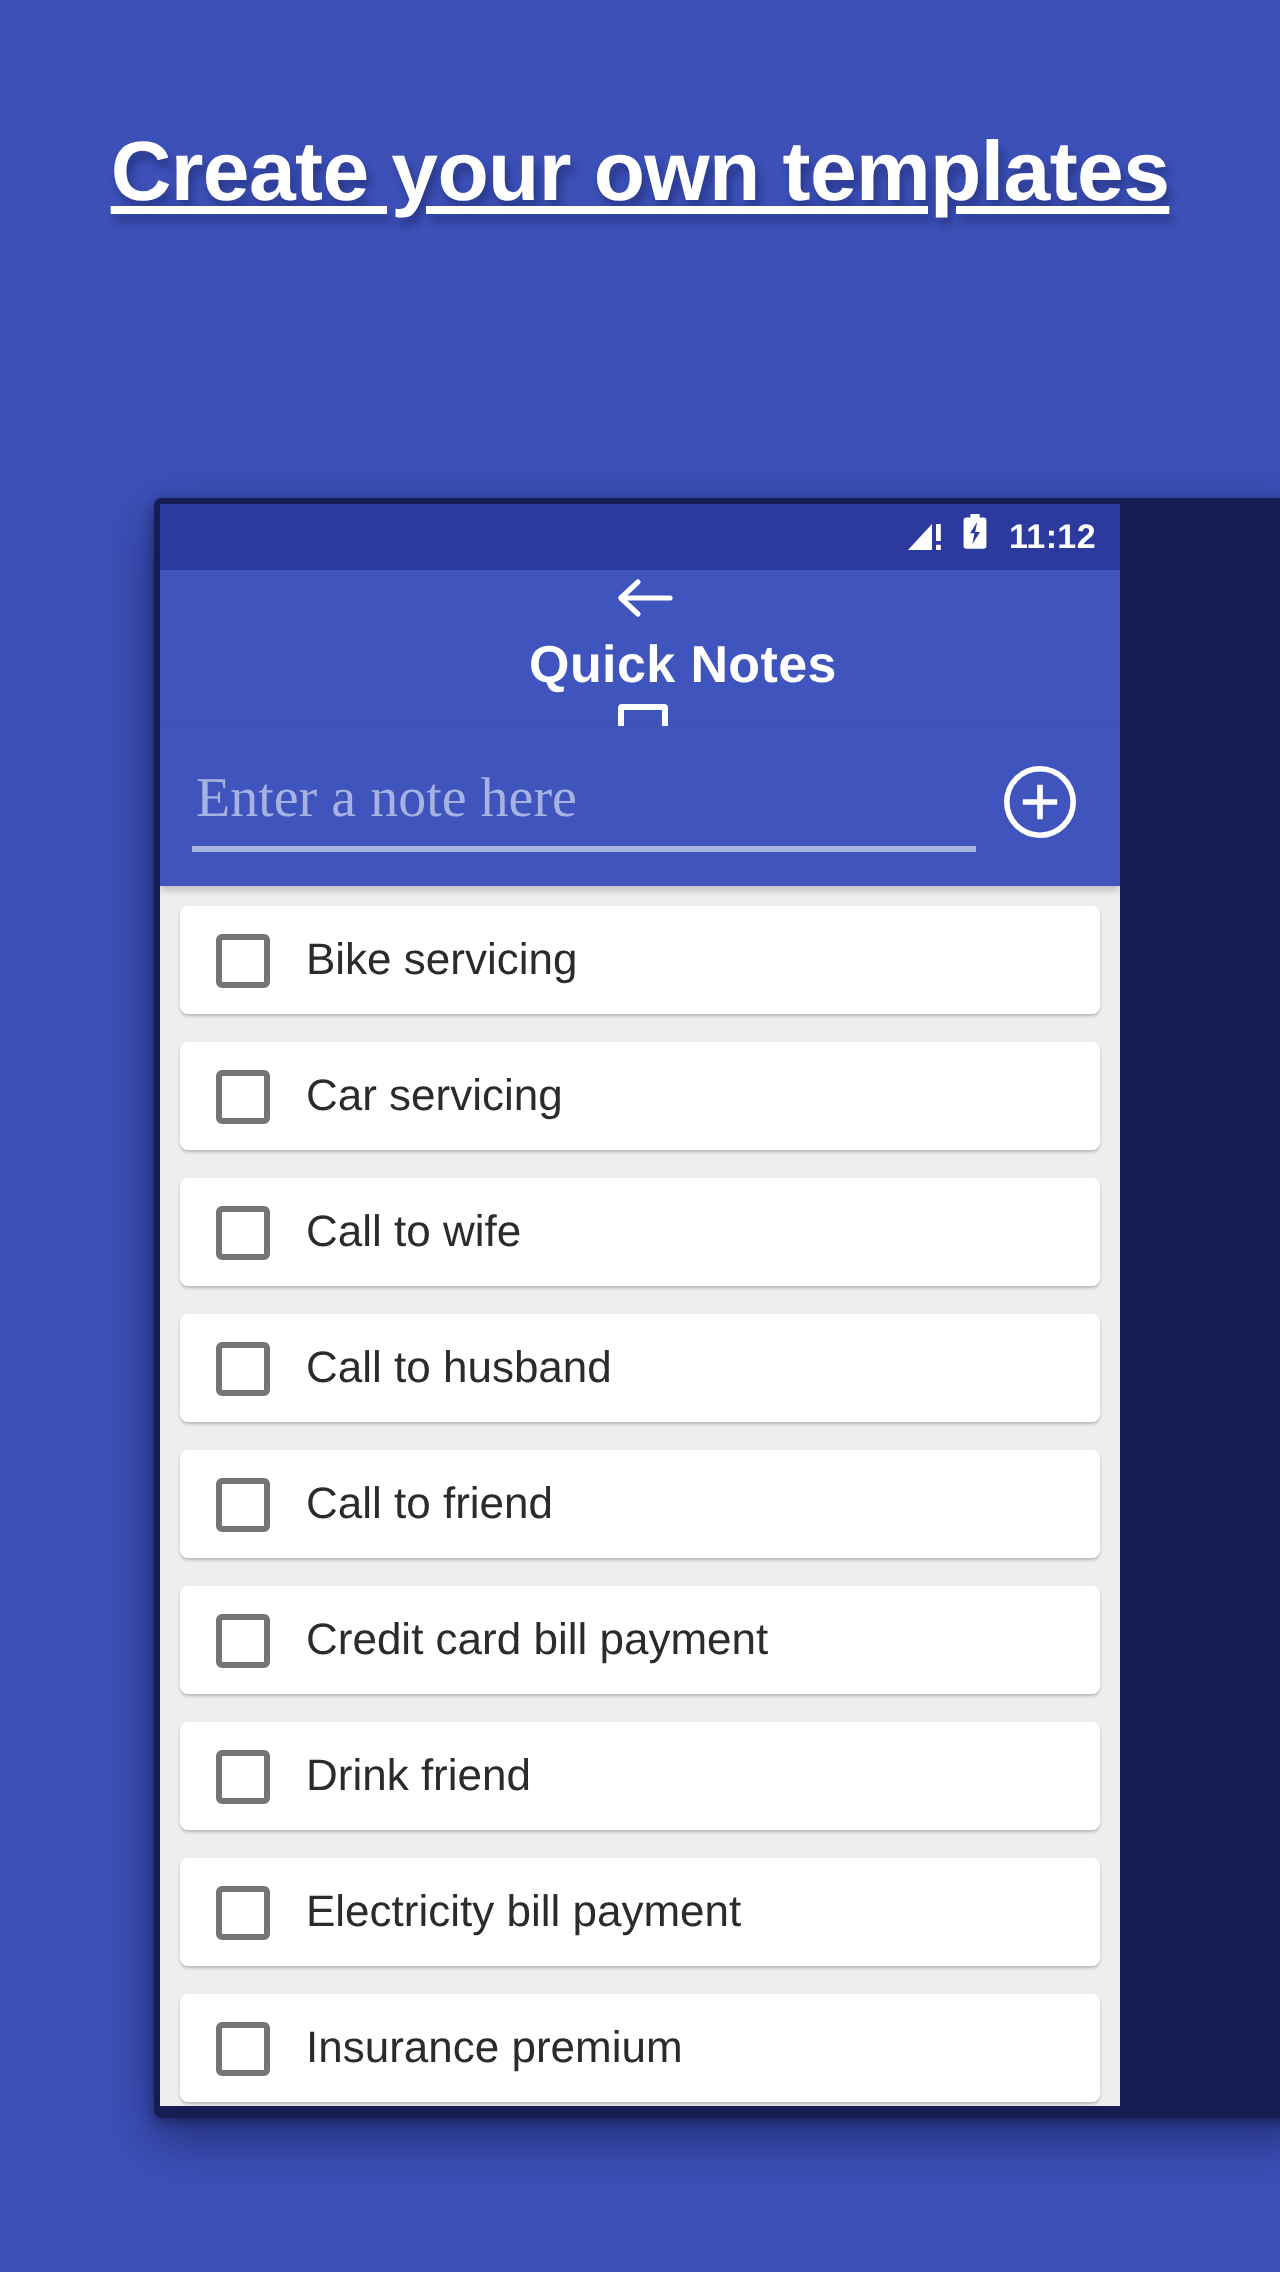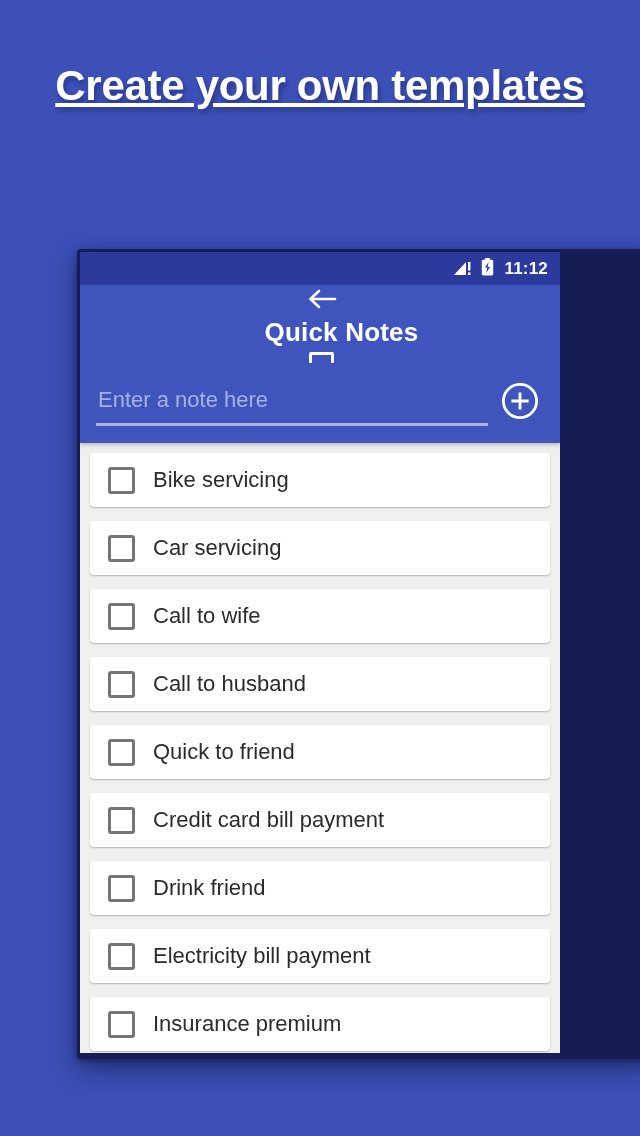--- a/index.html
+++ b/index.html
@@ -155,22 +155,22 @@
     height: 46px;
     margin-right: 8px;
   }
   .note-input {
     width: 100%;
     height: 40px;
     background: transparent;
     border: none;
     outline: none;
     color: #fde047;
-    font-family: Liberation Sans, sans-serif;
-    font-size: 22px;
+    font-family: Liberation Serif, serif;
+    font-size: 28px;
     padding: 0 2px;
     box-sizing: border-box;
   }
   .note-input::placeholder {
     color: #a5b2e2;
     opacity: 1;
   }
   .note-underline {
     position: absolute;
     left: 0;
@@ -303,21 +303,21 @@
           <span class="note-label">Call to wife</span>
         </div>
 
         <div class="note-card">
           <span class="checkbox"></span>
           <span class="note-label">Call to husband</span>
         </div>
 
         <div class="note-card">
           <span class="checkbox"></span>
-          <span class="note-label">Quick to friend</span>
+          <span class="note-label">Call to friend</span>
         </div>
 
         <div class="note-card">
           <span class="checkbox"></span>
           <span class="note-label">Credit card bill payment</span>
         </div>
 
         <div class="note-card">
           <span class="checkbox"></span>
           <span class="note-label">Drink friend</span>

